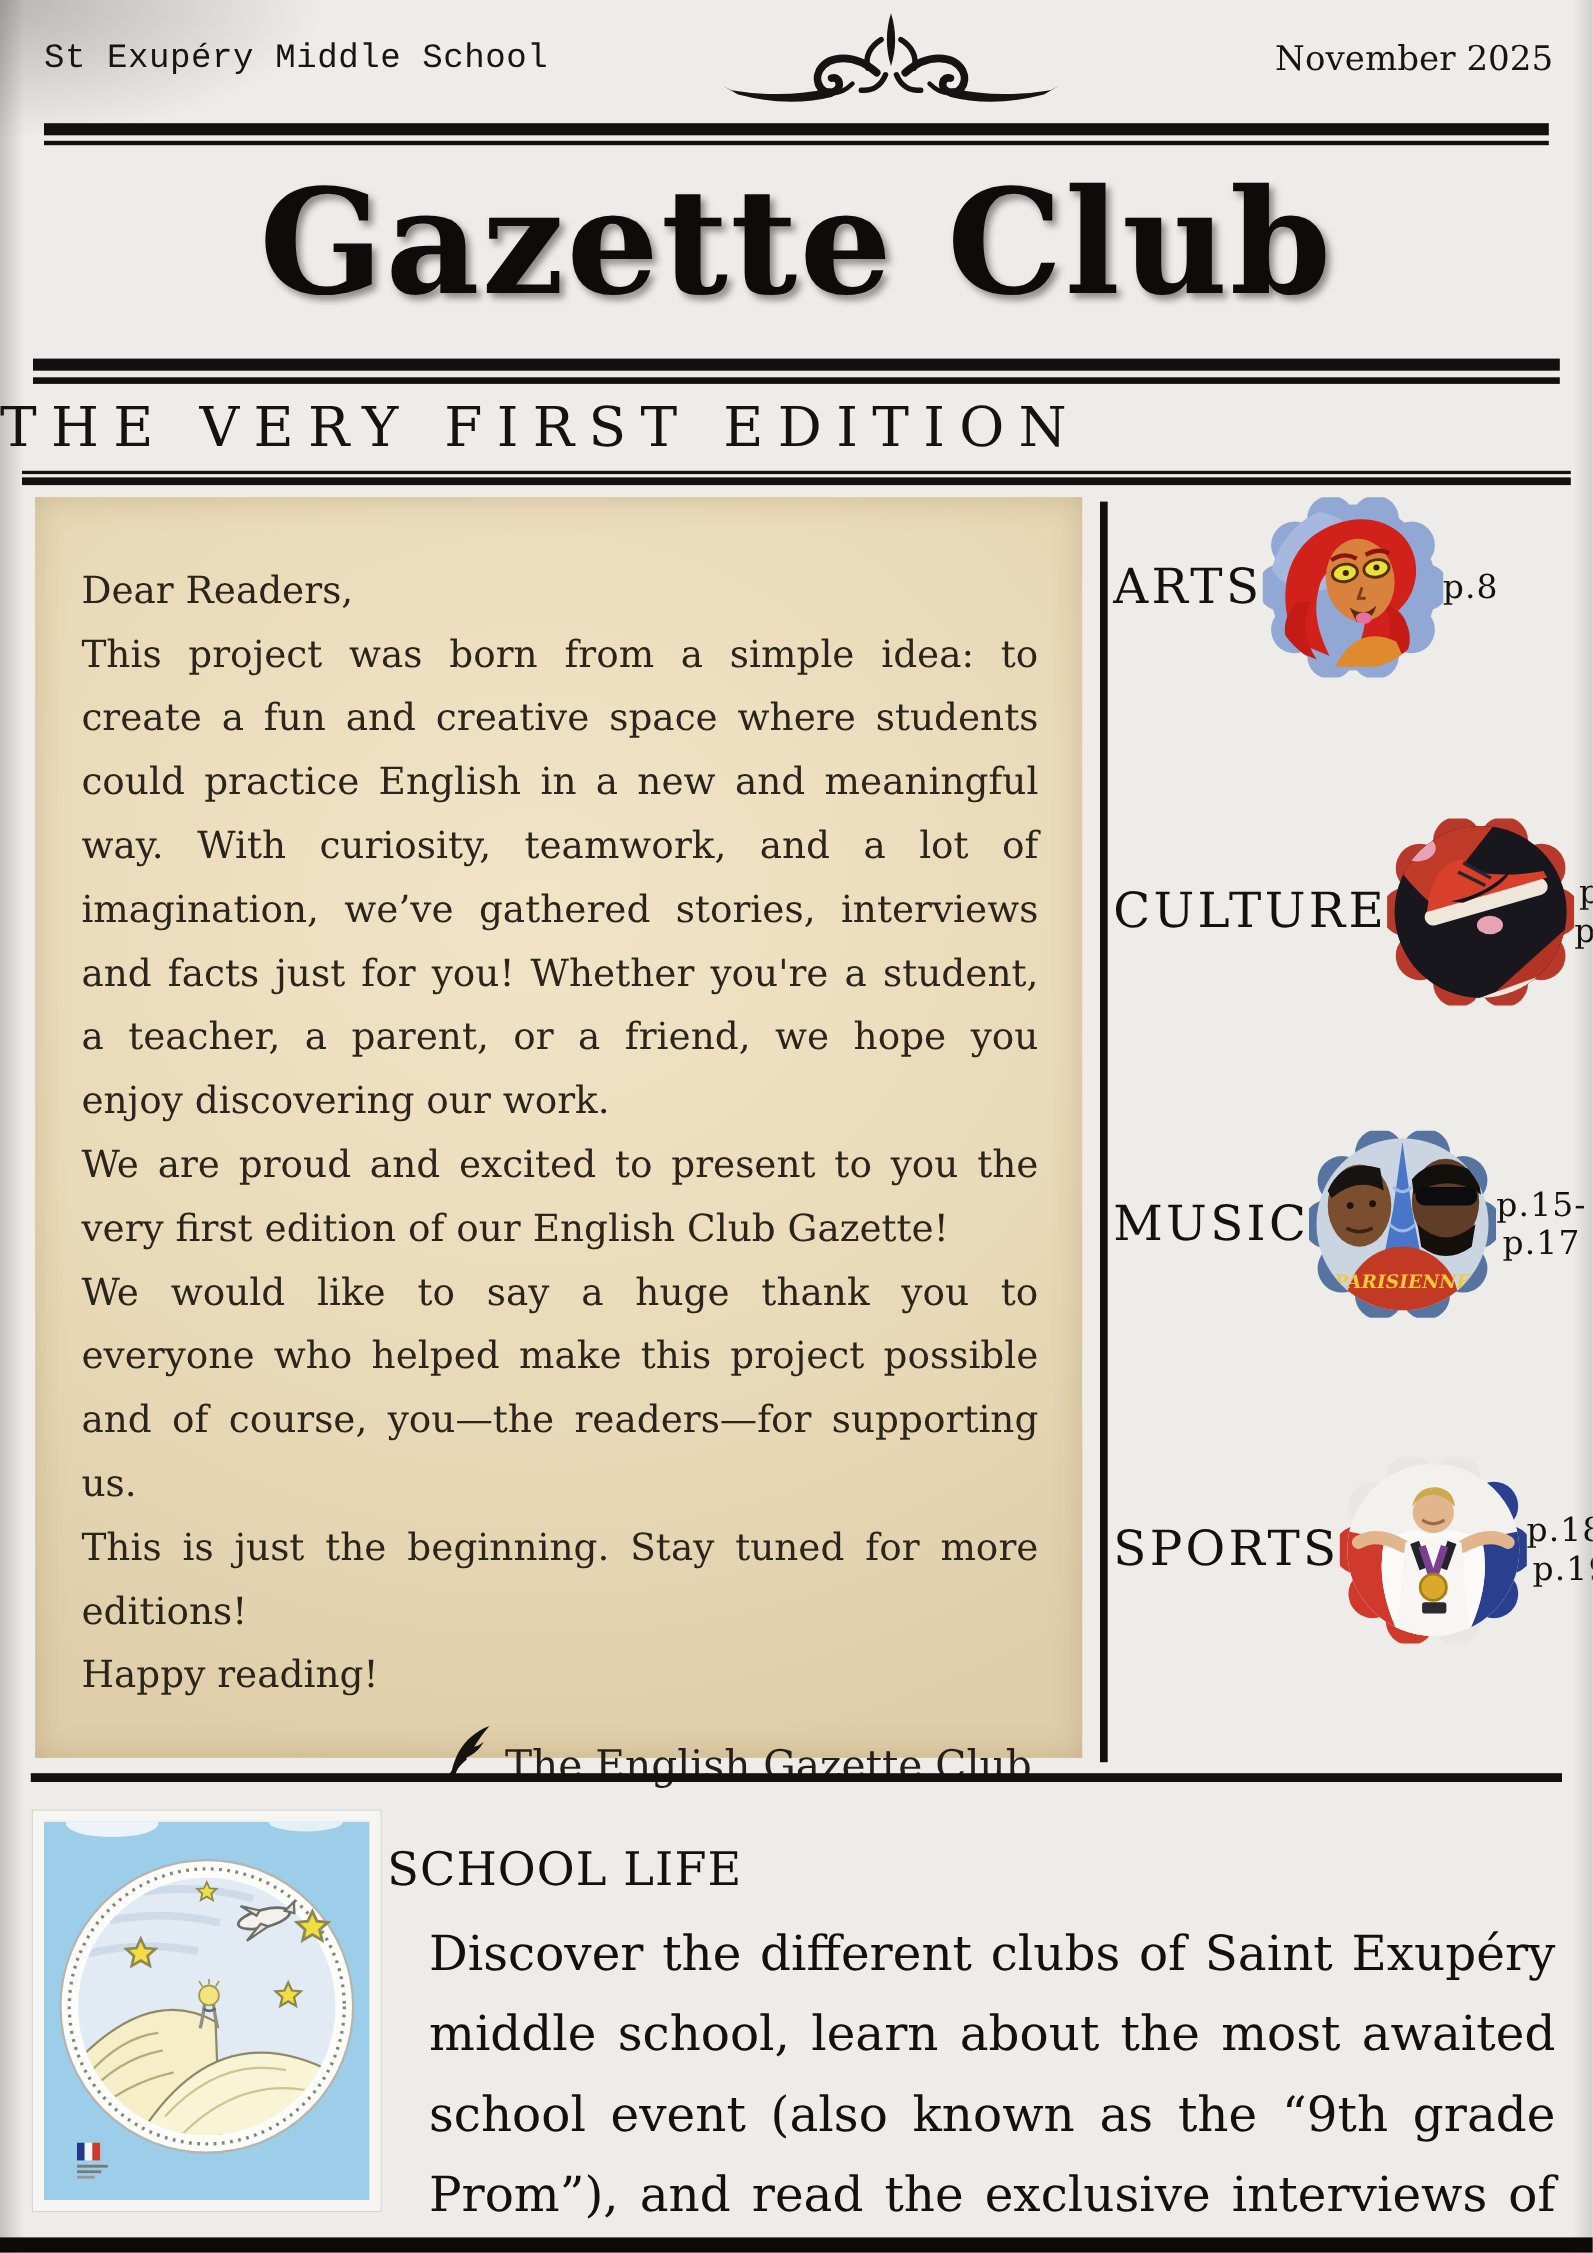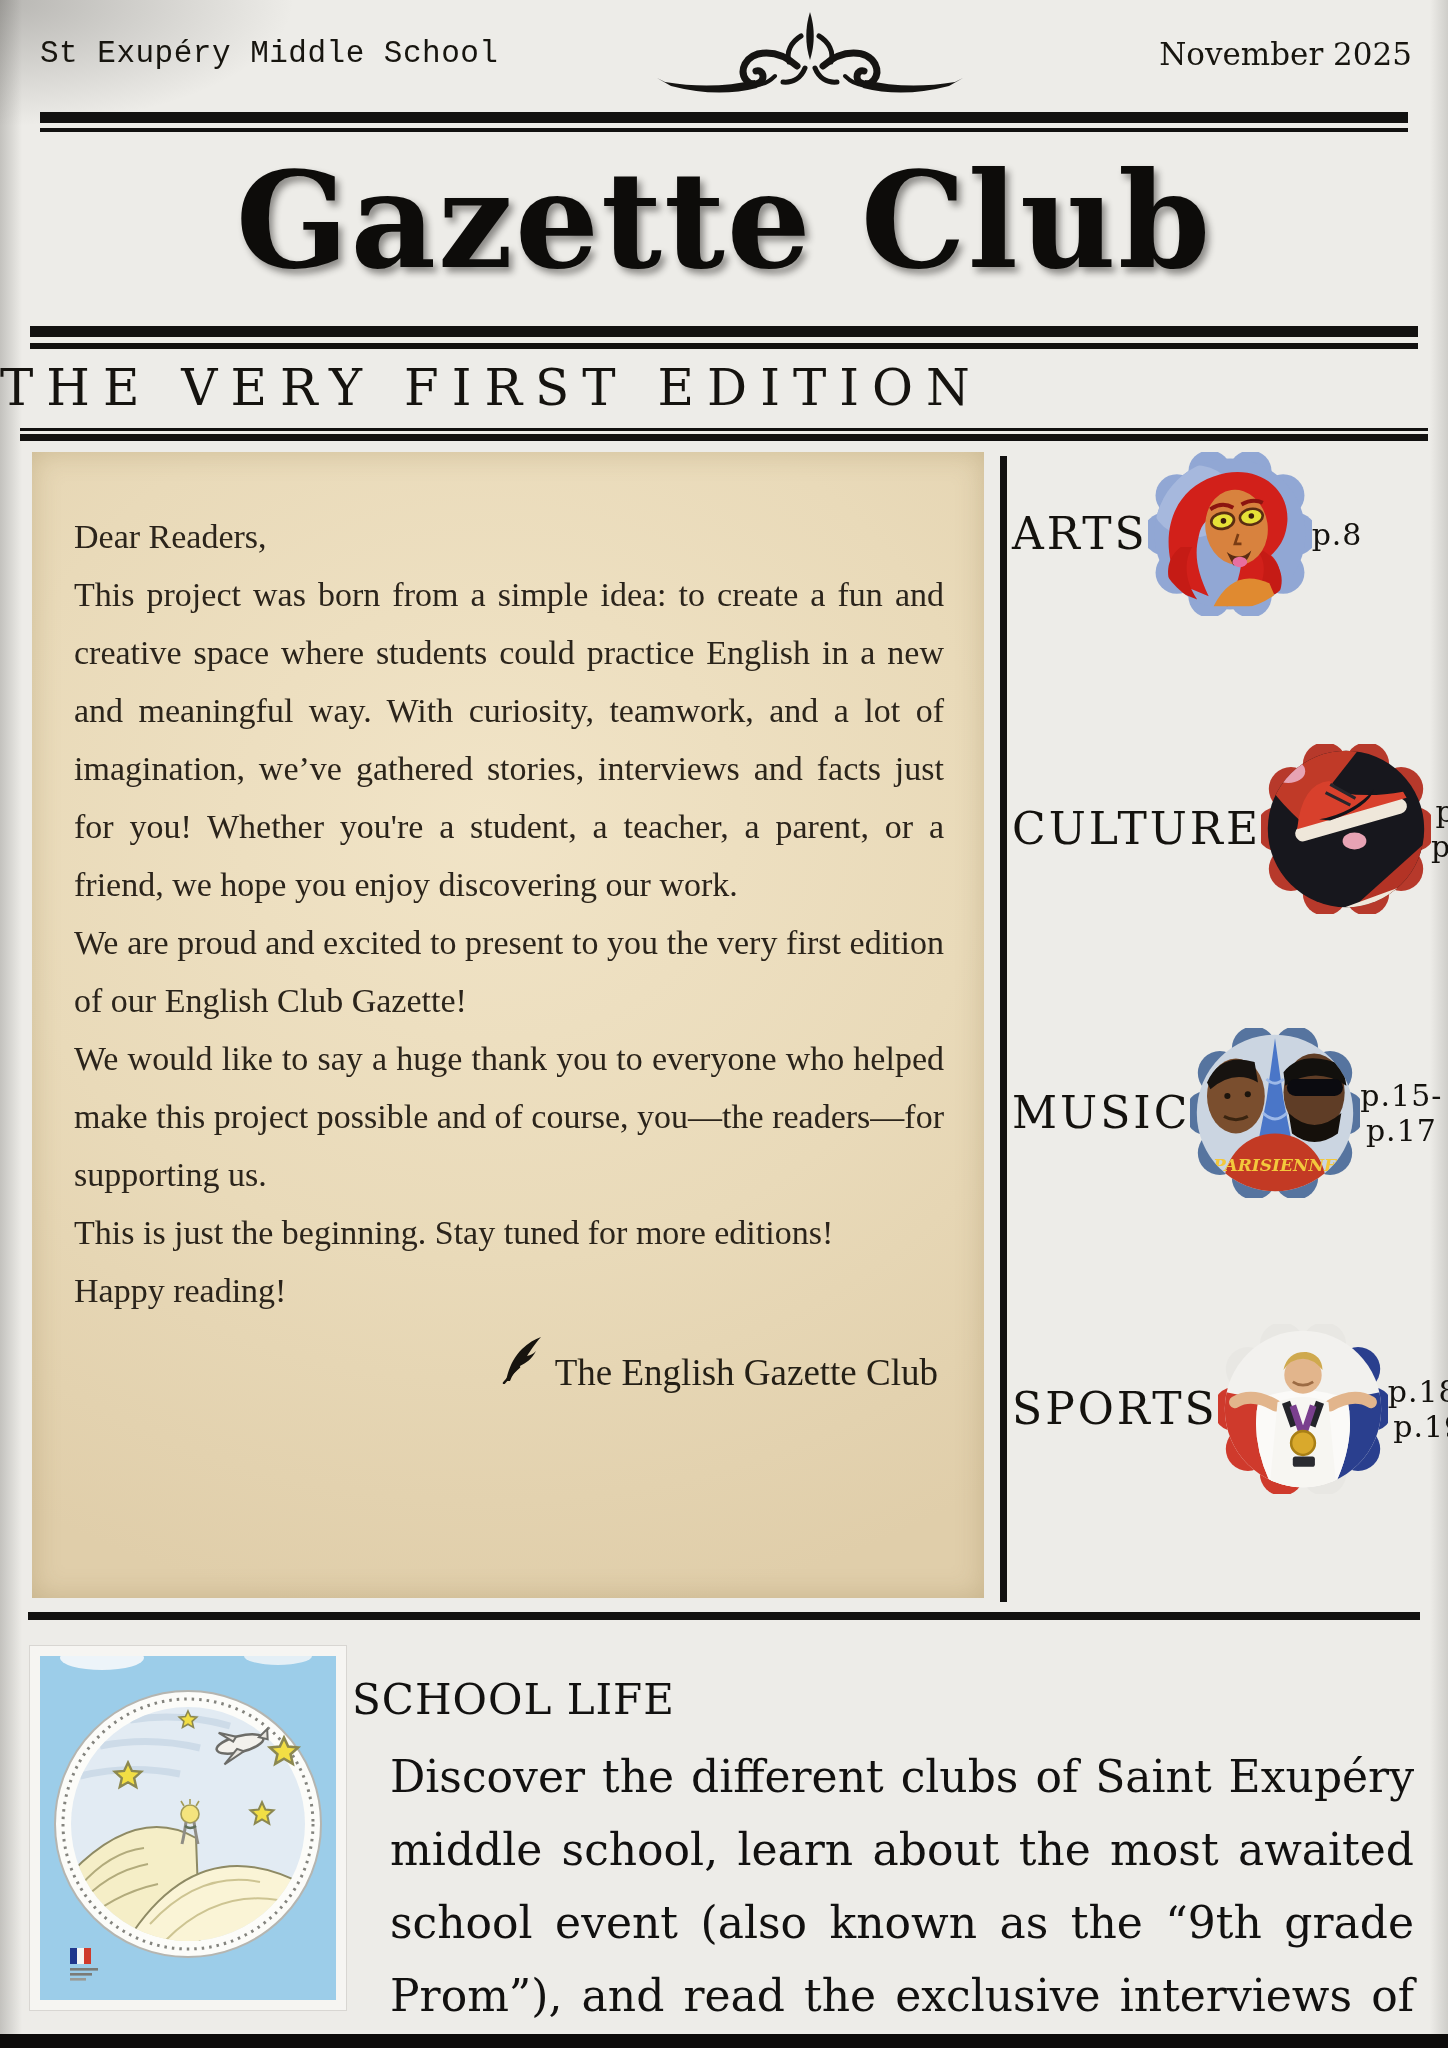--- a/index.html
+++ b/index.html
@@ -29,21 +29,21 @@
   .masthead{left:0;right:0;top:126px;text-align:center;
     font-size:132px;font-weight:bold;color:#0d0c0a;line-height:190px;
     text-shadow:4px 5px 7px rgba(20,18,15,.45);
     letter-spacing:2px;}
   .edition{left:0;right:0;top:352px;text-align:left;
     font-size:50px;color:#15130f;letter-spacing:13px;line-height:72px;}
 
   
   .parchment{left:32px;top:452px;width:952px;height:1146px;
     background:radial-gradient(95% 70% at 48% 32%, #f1e4c7 0%, #e9dab9 55%, #e0ceaa 100%);
-    box-shadow:inset 0 0 28px rgba(120,95,45,.25);font-family:Liberation Serif, serif;}
+    box-shadow:inset 0 0 28px rgba(120,95,45,.25);}
   .letter{position:absolute;left:42px;right:40px;top:56px;color:#2b241b;
     font-size:34px;line-height:58px;text-align:justify;}
   .letter p{margin:0;}
   .signature{display:flex;justify-content:flex-end;align-items:flex-end;gap:12px;
     margin-top:16px;padding-right:6px;}
   .signature .sig-text{font-size:37px;color:#241f16;}
 
   
   .vdiv{left:1000px;top:456px;width:7px;height:1146px;background:#121110;}
 

